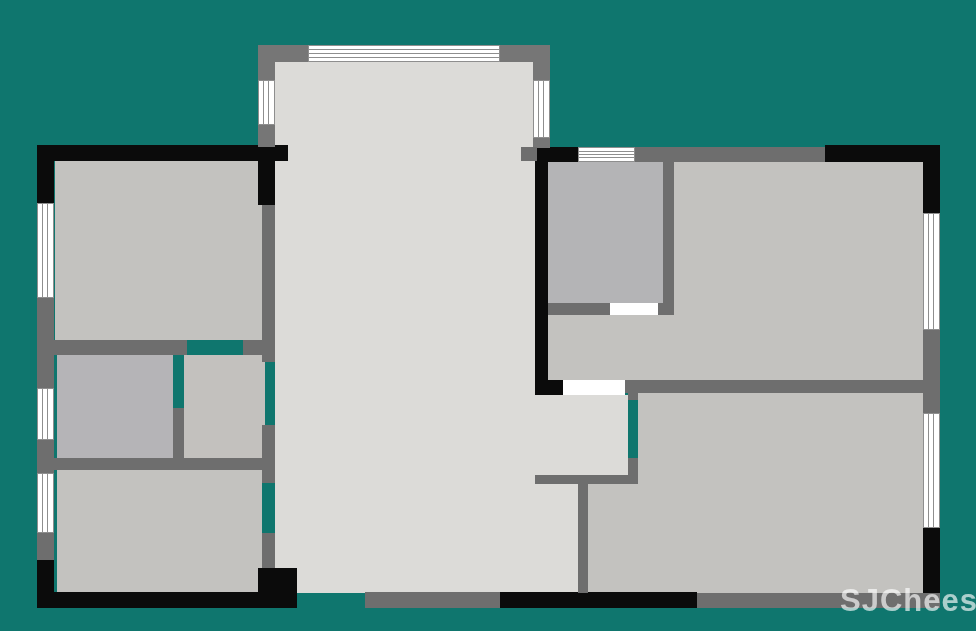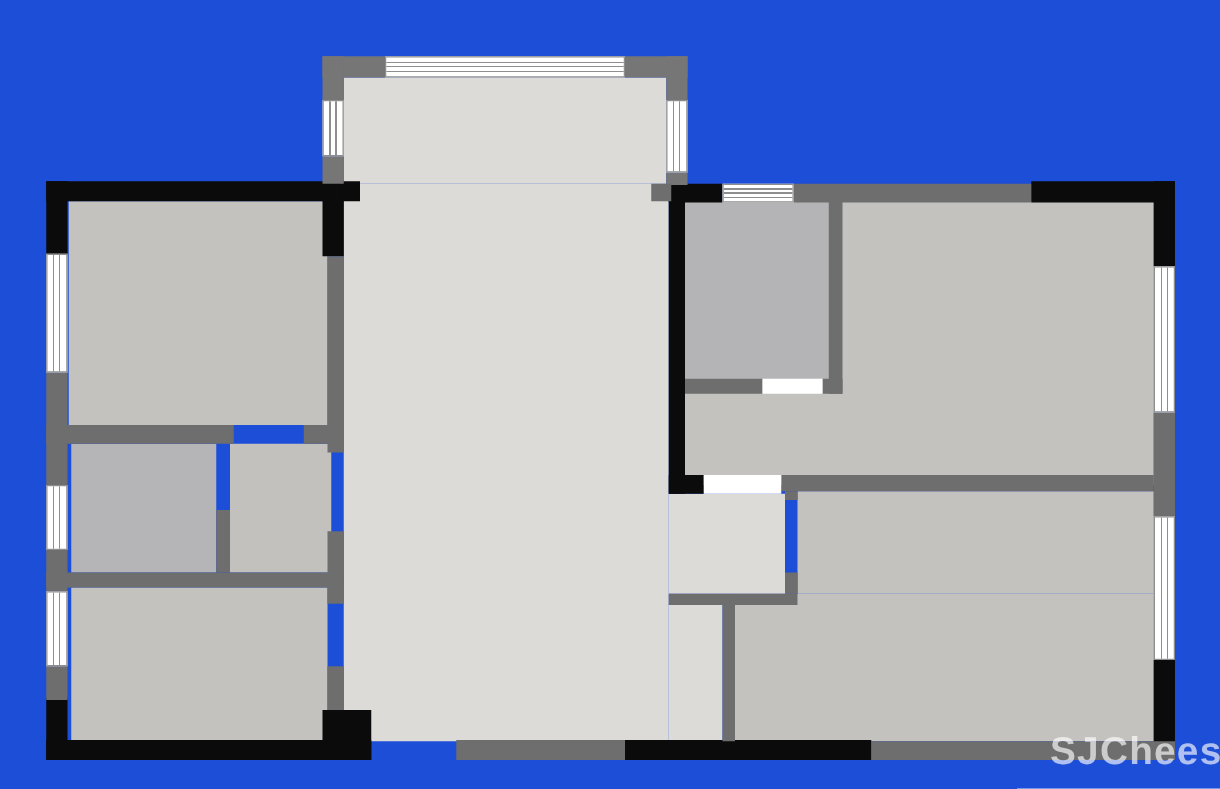--- a/index.html
+++ b/index.html
@@ -24,21 +24,21 @@
     font-weight: bold;
     color: rgba(255,255,255,0.65);
     letter-spacing: 1px;
     white-space: nowrap;
     user-select: none;
   }
 </style>
 </head>
 <body>
 
-<div id="plan" style="width: 976px; height: 631px; background: #1d4ed8;">
+<div id="plan" style="width: 976px; height: 631px; background: #0f766e;">
 
 <div class="room" style="left: 275px; top: 147px; width: 260px; height: 446px; background: rgb(220, 219, 216);"></div>
     <div class="room" style="left: 275px; top: 62px; width: 258px; height: 85px; background: rgb(220, 219, 216);"></div>
     <div class="room" style="left: 535px; top: 395px; width: 93px; height: 80px; background: rgb(220, 219, 216);"></div>
     <div class="room" style="left: 535px; top: 484px; width: 43px; height: 109px; background: rgb(220, 219, 216);"></div>
     <div class="room" style="left: 55px; top: 161px; width: 207px; height: 179px; background: rgb(195, 194, 191);"></div>
     <div class="room" style="left: 57px; top: 355px; width: 116px; height: 103px; background: rgb(181, 180, 183);"></div>
     <div class="room" style="left: 184px; top: 355px; width: 81px; height: 103px; background: rgb(195, 193, 190);"></div>
     <div class="room" style="left: 57px; top: 470px; width: 205px; height: 123px; background: rgb(195, 194, 191);"></div>
     <div class="room" style="left: 548px; top: 161px; width: 375px; height: 227px; background: rgb(195, 194, 191);"></div>

